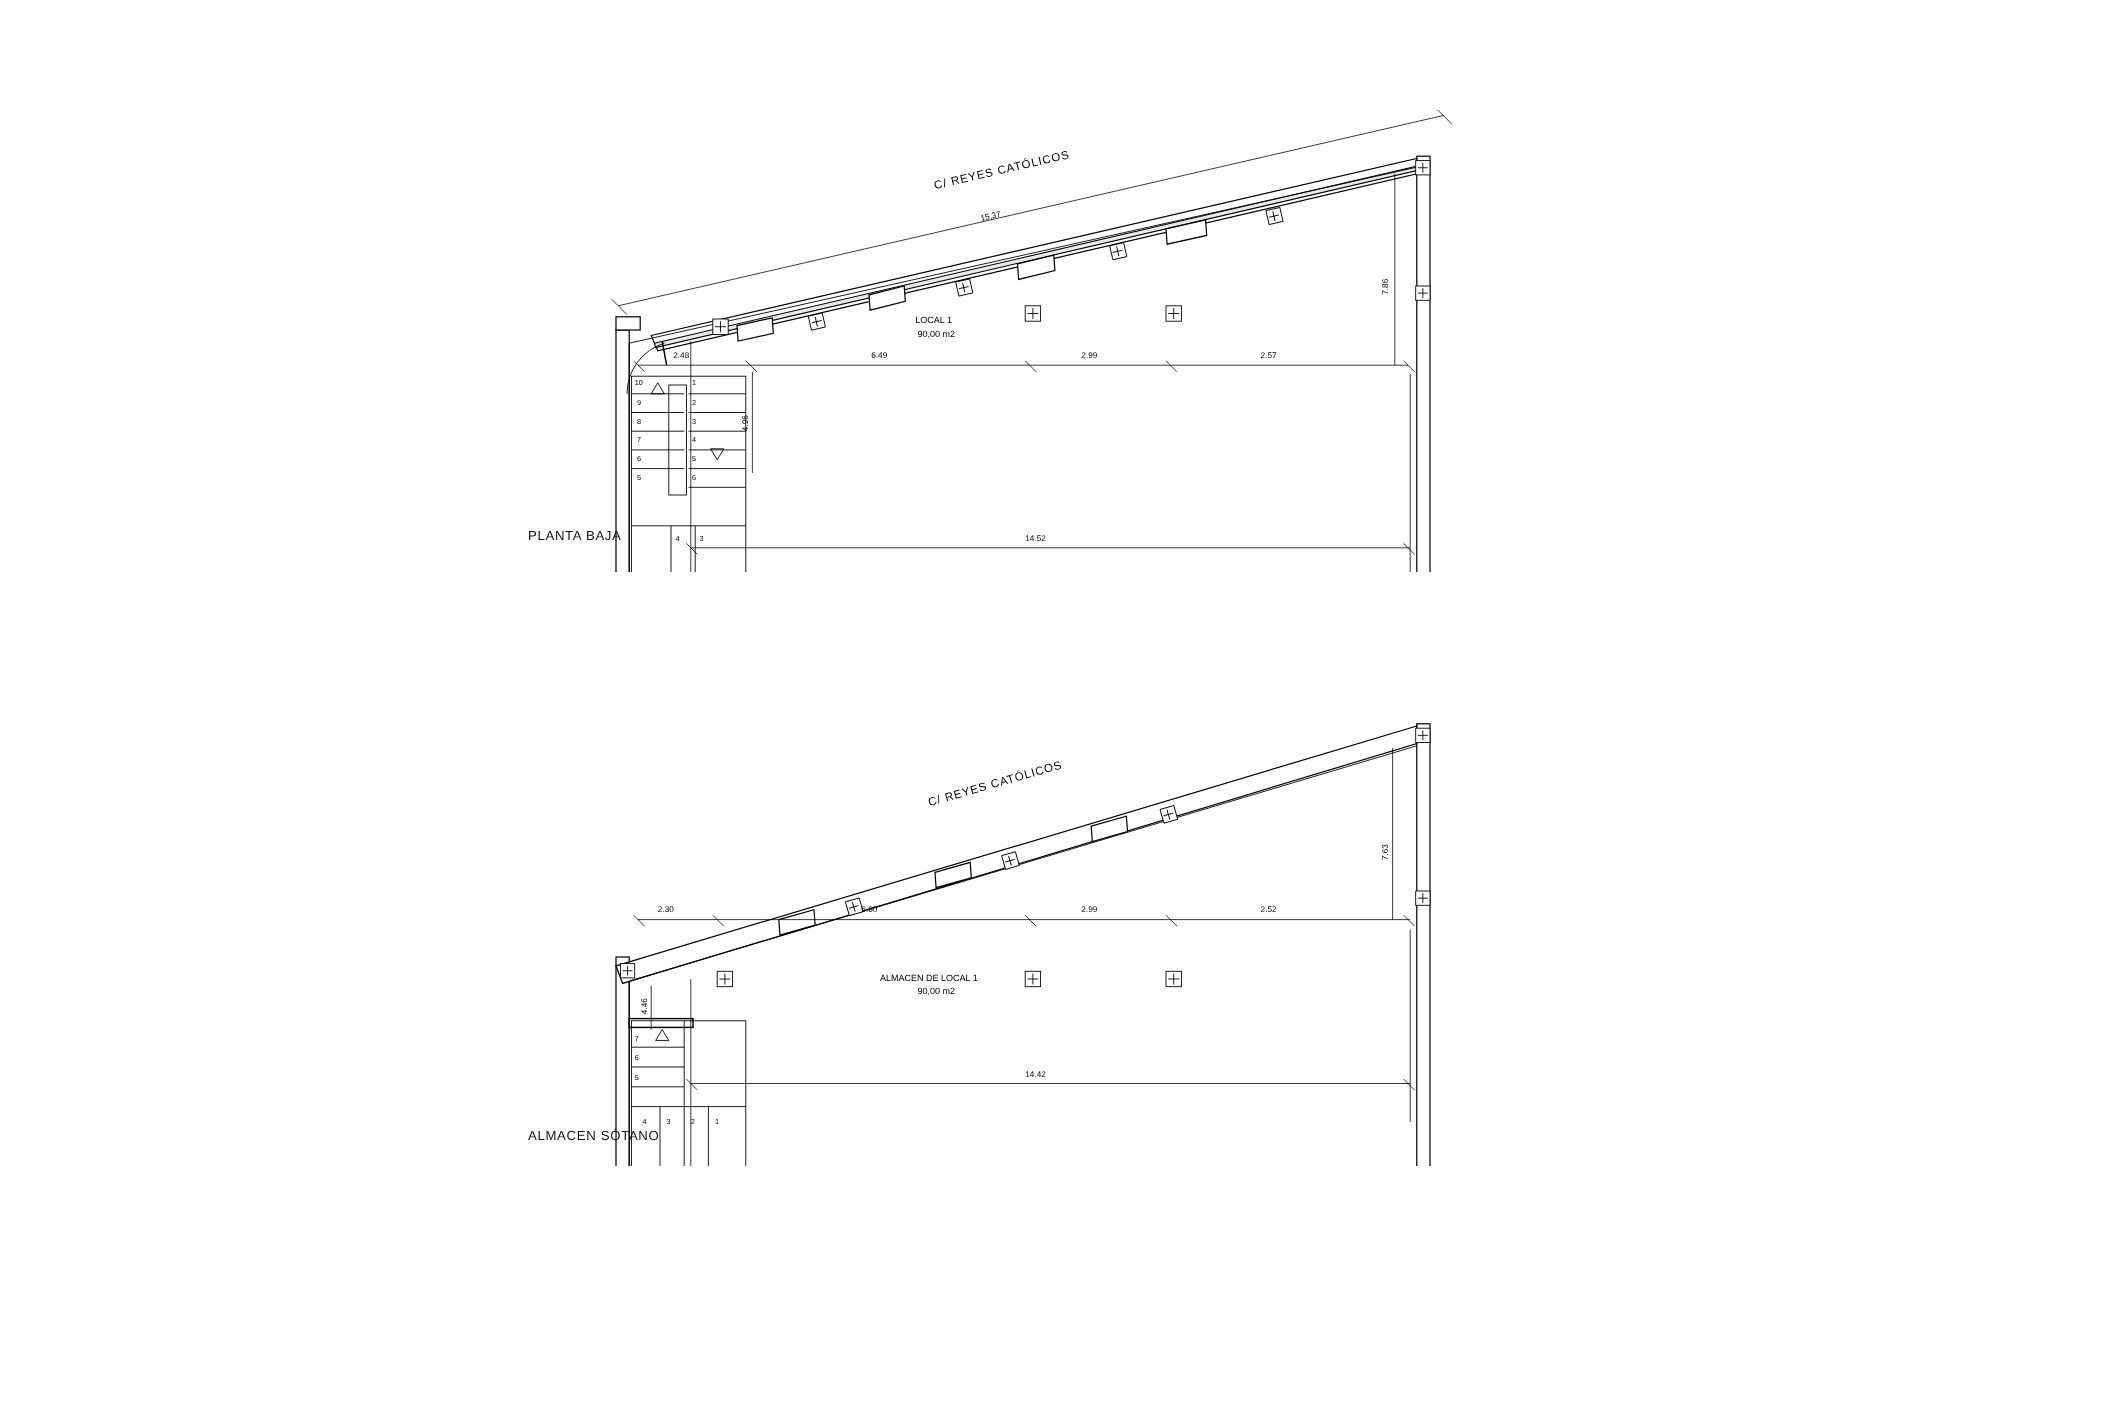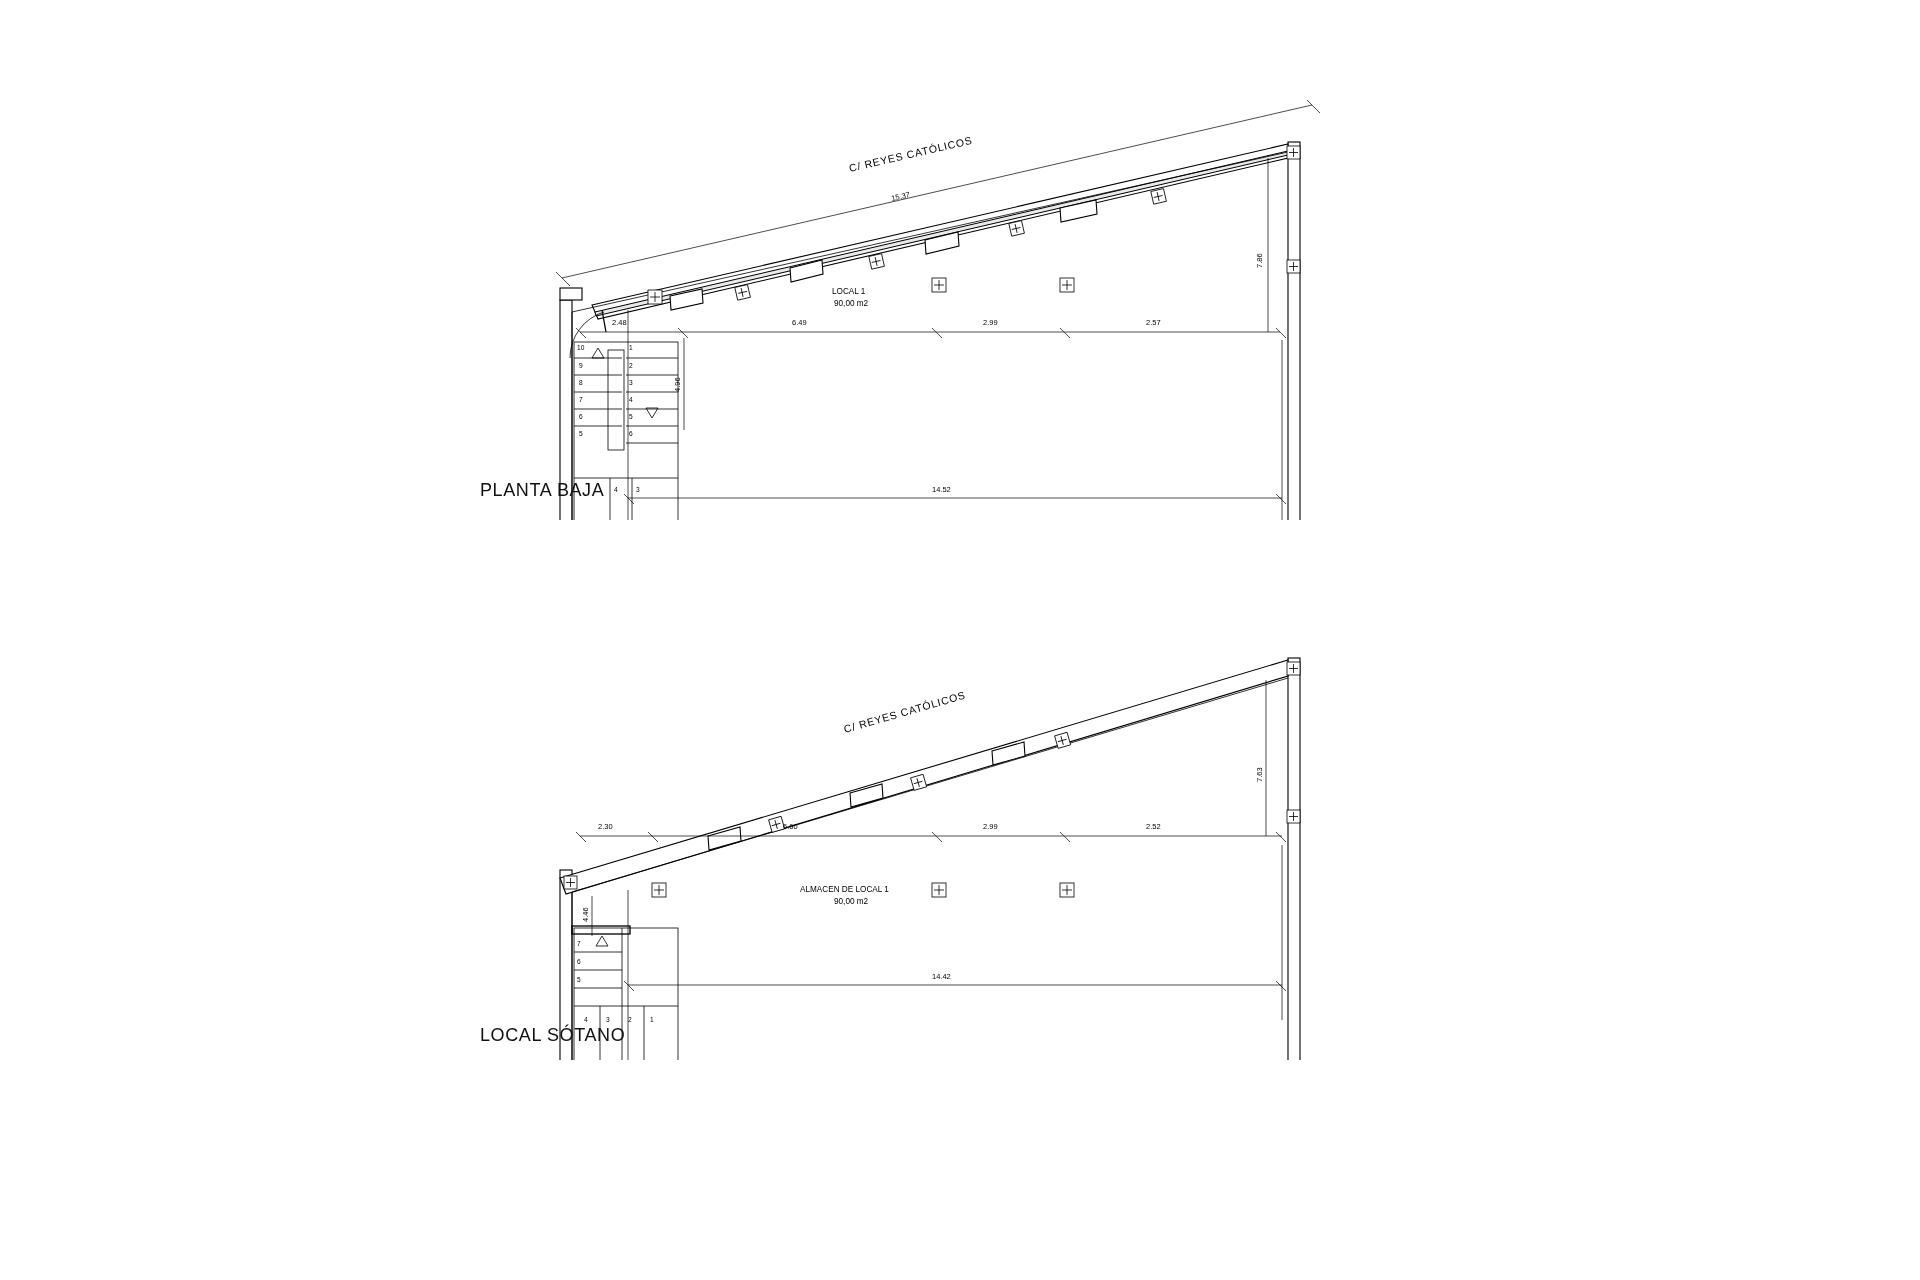--- a/index.html
+++ b/index.html
@@ -18,21 +18,21 @@
     position: relative;
     width: 1920px;
     height: 1280px;
     background: #ffffff;
   }
   .plan {
     position: absolute;
   }
   .plan-label {
     position: absolute;
-    font-size: 18px;
+    font-size: 12px;
     letter-spacing: 0.6px;
     color: #111;
     white-space: nowrap;
   }
   svg {
     display: block;
   }
   .ln { stroke: #000; fill: none; }
   .thin { stroke-width: 0.8; }
   .med { stroke-width: 1.3; }
@@ -336,16 +336,16 @@
 
         <polygon points="62,296 68,306 56,306" class="ln thin" fill="#fff"></polygon>
       </g>
 
       <g>
         <text class="txt t-room" x="260" y="252">ALMACEN DE LOCAL 1</text>
         <text class="txt t-room" x="294" y="264">90,00 m2</text>
       </g>
 
     </svg>
-    <div class="plan-label" style="left:-60px; top:385px;">LOCAL SÓTANO</div>
+    <div class="plan-label" style="left:-60px; top:385px;">ALMACEN SÓTANO</div>
   </div>
 
 </div>
 
 </body></html>

